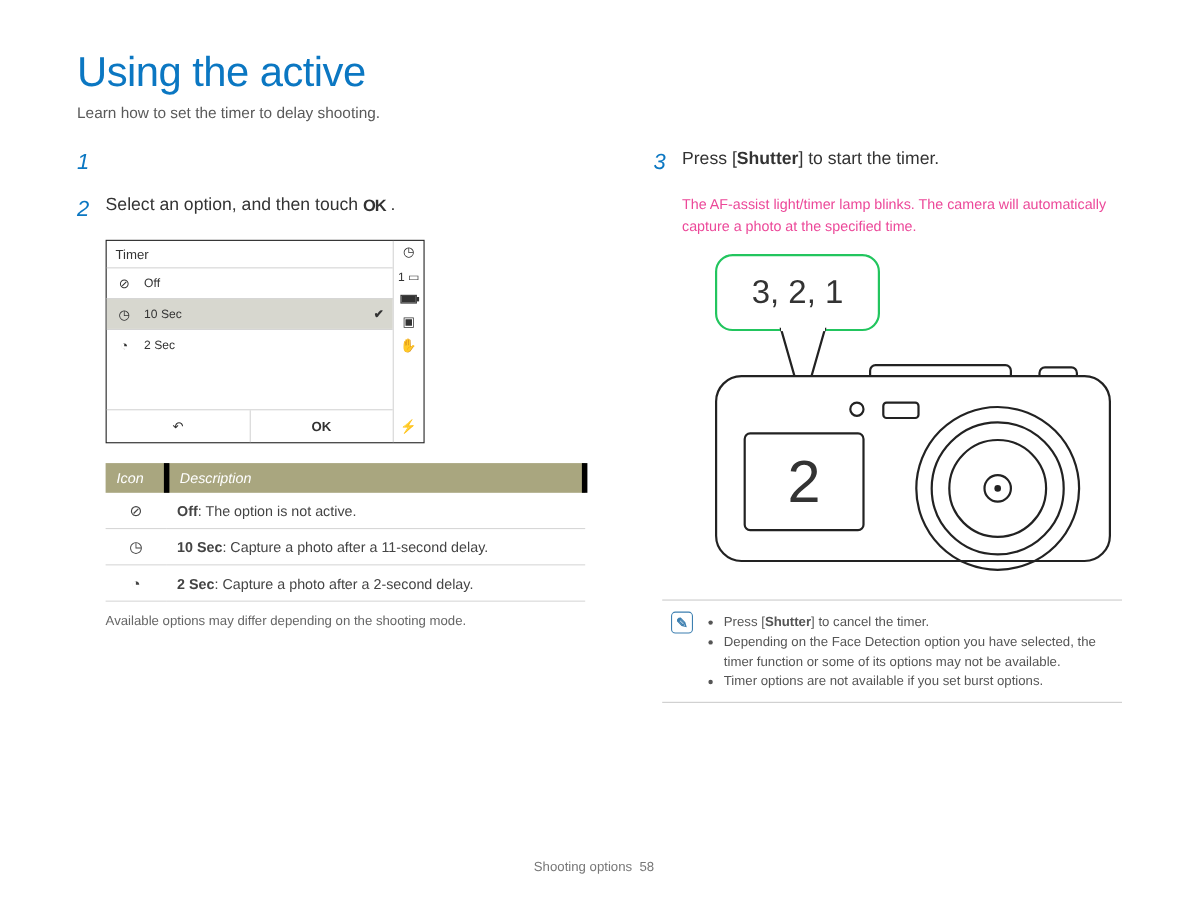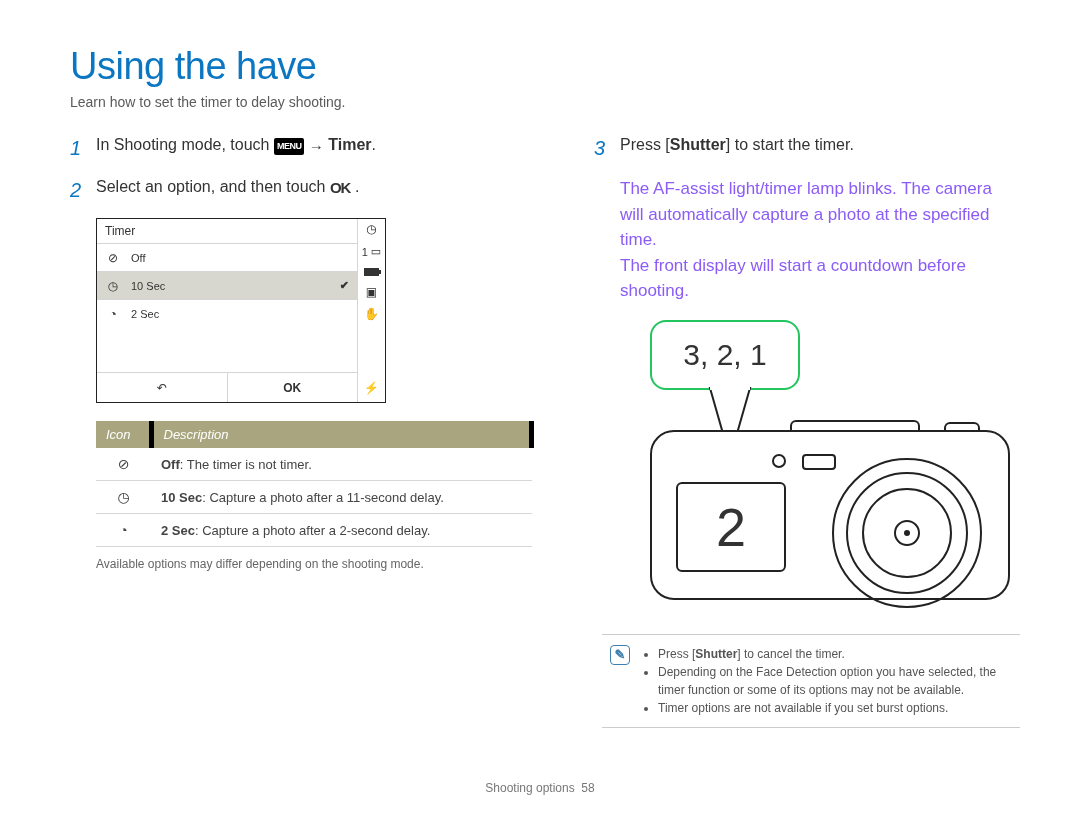--- a/index.html
+++ b/index.html
@@ -157,22 +157,22 @@
   .desc-table td:first-child { width: 55px; text-align: center; font-size: 14px; }
   .footnote {
     margin: 10px 0 0 26px;
     font-size: 12px;
     color: #666;
   }
 
   
   .step-detail {
     margin-left: 26px;
-    font-size: 17px;
-    color: #8b5cf6;
+    font-size: 13px;
+    color: #ec4899;
     line-height: 1.5;
     margin-bottom: 16px;
   }
 
   
   .illustration {
     width: 400px;
     height: 300px;
     position: relative;
     margin-left: 26px;
@@ -305,35 +305,29 @@
     bottom: 20px;
     left: 0; right: 0;
     text-align: center;
     font-size: 12px;
     color: #777;
   }
 </style>
 </head>
 <body>
 
-<h1 class="title">Using the have</h1>
+<h1 class="title">Using the active</h1>
 <div class="subtitle">Learn how to set the timer to delay shooting.</div>
 
 <div class="columns">
 
   <div class="col">
 
     <div class="step">
       <div class="step-num">1</div>
-      <div class="step-body">
-        <span>In Shooting mode, touch </span>
-        <span class="menu-badge">MENU</span>
-        <span class="arrow">→</span>
-        <span class="bold">Timer</span><span>.</span>
-      </div>
     </div>
 
     <div class="step">
       <div class="step-num">2</div>
       <div class="step-body">
         <span>Select an option, and then touch </span>
         <span class="ok-badge">OK</span><span> .</span>
       </div>
     </div>
 
@@ -376,21 +370,21 @@
     <table class="desc-table">
       <thead>
         <tr>
           <th>Icon</th>
           <th>Description</th>
         </tr>
       </thead>
       <tbody>
         <tr>
           <td><span>⊘</span></td>
-          <td><span class="bold">Off</span><span>: The timer is not timer.</span></td>
+          <td><span class="bold">Off</span><span>: The option is not active.</span></td>
         </tr>
         <tr>
           <td><span>◷</span></td>
           <td><span class="bold">10 Sec</span><span>: Capture a photo after a 11-second delay.</span></td>
         </tr>
         <tr>
           <td><span>◔</span></td>
           <td><span class="bold">2 Sec</span><span>: Capture a photo after a 2-second delay.</span></td>
         </tr>
       </tbody>
@@ -402,21 +396,20 @@
 
     <div class="step">
       <div class="step-num">3</div>
       <div class="step-body">
         <span>Press [</span><span class="bold">Shutter</span><span>] to start the timer.</span>
       </div>
     </div>
 
     <div class="step-detail">
       <div>The AF-assist light/timer lamp blinks. The camera will automatically capture a photo at the specified time.</div>
-      <div>The front display will start a countdown before shooting.</div>
     </div>
 
     <div class="illustration">
       <div class="bubble">3, 2, 1</div>
       <div class="bubble-tail">
         <svg width="60" height="80">
             <path d="M0 0 L20 70 L40 0 Z" fill="#fff" stroke="#222" stroke-width="2"></path>
             <rect x="0" y="-2" width="40" height="4" fill="#fff"></rect>
           </svg>
       </div>

